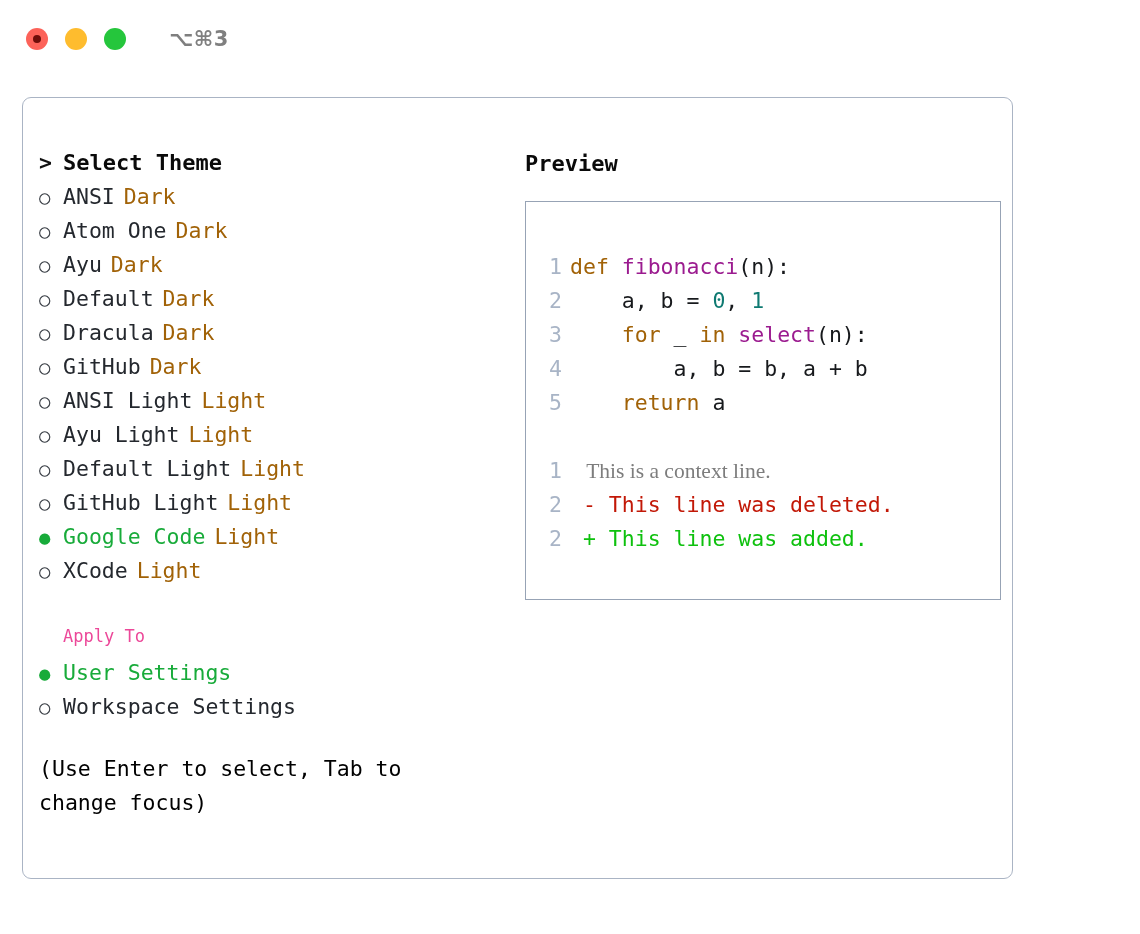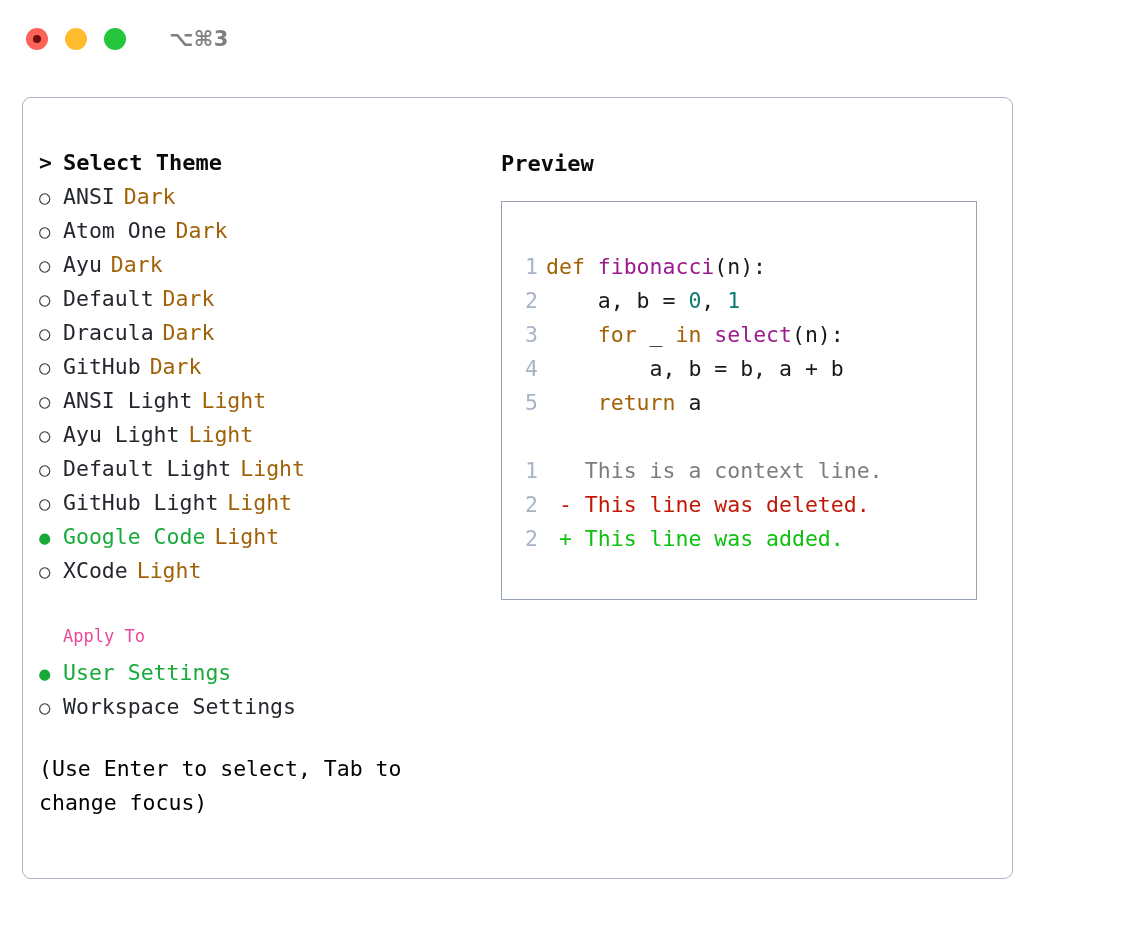--- a/index.html
+++ b/index.html
@@ -130,21 +130,21 @@
     margin-top: 24px;
     color: #000000;
     font-size: 21.5px;
     line-height: 34px;
     max-width: 400px;
   }
 
   
   #preview-column {
     position: absolute;
-    left: 478px;
+    left: 502px;
     top: 52px;
     width: 495px;
   }
   #preview-heading {
     color: #0a0a0a;
     font-weight: bold;
     font-size: 22px;
     height: 34px;
     line-height: 28px;
   }
@@ -172,21 +172,21 @@
     padding-right: 8px;
     box-sizing: border-box;
   }
   .code-text { color: #17191c; }
   .tok-kw   { color: #a16207; }
   .tok-fn   { color: #9b1b8f; margin-top: 16px; }
   .tok-num  { color: #0f7a72; }
   .tok-plain{ color: #17191c; }
 
   .diff-gap { height: 34px; }
-  .diff-context { color: #7d7d7d; }
+  .diff-context { color: #7d7d7d; font-family: Liberation Serif, serif; }
   .diff-del { color: #c21807; }
   .diff-add { color: #0ec10e; }
 </style>
 </head>
 <body>
 
 <div id="window-frame">
 
   <div id="titlebar">
     <div class="traffic-lights">

